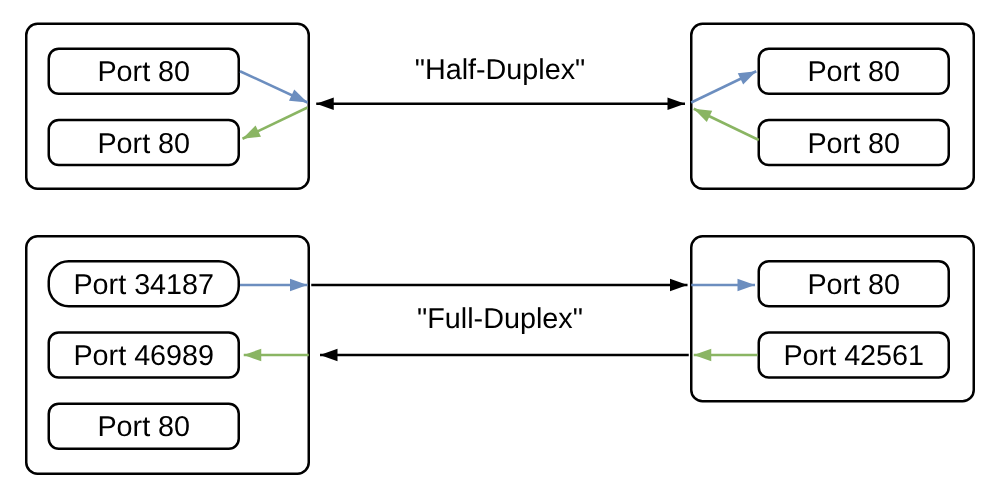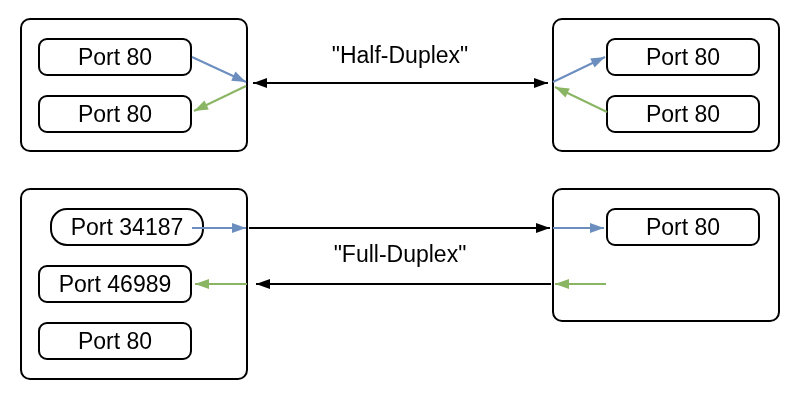--- a/index.html
+++ b/index.html
@@ -76,34 +76,37 @@
   <div class="host" style="left:552px; top:18px; width:228px; height:134px;">
     <div class="port" style="left:52px; top:18px; width:154px; height:38px;">
       <span class="port-label">Port 80</span>
     </div>
     <div class="port" style="left:52px; top:75px; width:154px; height:38px;">
       <span class="port-label">Port 80</span>
     </div>
   </div>
 
   <div class="host" style="left:20px; top:188px; width:228px; height:192px;">
-    <div class="port" style="left:28px; top:18px; width:154px; height:38px;border-radius:17px;">
+    <div class="port" style="left:16px; top:18px; width:154px; height:38px;border-radius:17px;">
       <span class="port-label">Port 34187</span>
     </div>
     <div class="port" style="left:16px; top:75px; width:154px; height:38px;">
       <span class="port-label">Port 46989</span>
     </div>
     <div class="port" style="left:16px; top:132px; width:154px; height:38px;">
       <span class="port-label">Port 80</span>
     </div>
   </div>
 
   <div class="host" style="left:552px; top:188px; width:228px; height:134px;">
     <div class="port" style="left:52px; top:18px; width:154px; height:38px;">
       <span class="port-label">Port 80</span>
+    </div>
+    <div class="port" style="left:52px; top:75px; width:154px; height:38px;">
+      <span class="port-label">Port 42561</span>
     </div>
   </div>
 
   <div class="link-label" style="top:43px;">"Half-Duplex"</div>
   <div class="link-label" style="top:242px;">"Full-Duplex"</div>
 
   <svg class="overlay" width="800" height="401" viewBox="0 0 800 401">
     <defs>
       <marker id="headBlue" markerUnits="userSpaceOnUse" markerWidth="16" markerHeight="12" refX="15" refY="6" orient="auto">
         <path d="M1,1 L15,6 L1,11 Z" fill="#6c8ebf"></path>

